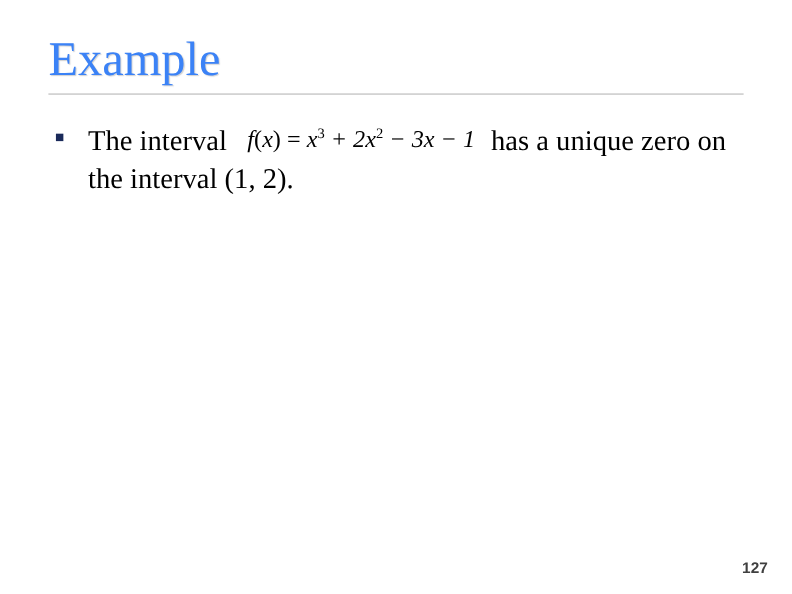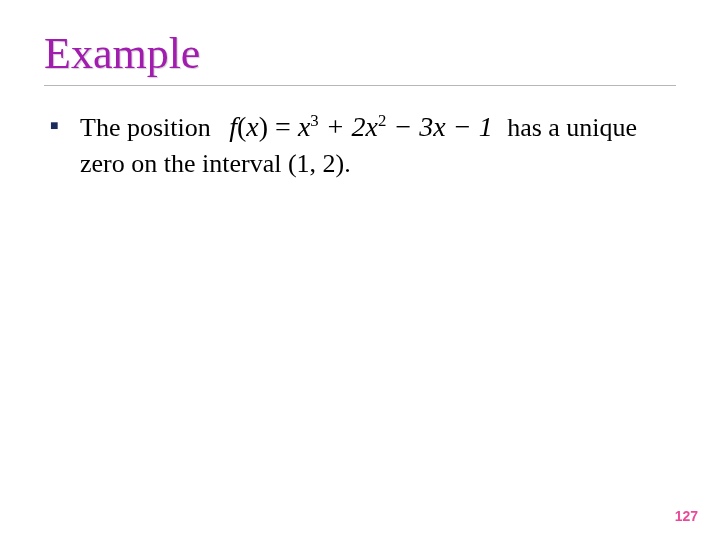--- a/index.html
+++ b/index.html
@@ -14,21 +14,21 @@
   }
   .slide {
     position: relative;
     width: 720px;
     height: 540px;
     box-sizing: border-box;
     padding: 28px 44px 20px 44px;
   }
   .title {
     font-size: 44px;
-    color: #a21caf;
+    color: #3b82f6;
     font-weight: 400;
     margin: 0 0 6px 0;
     text-shadow: 1px 1px 1px rgba(120,120,120,0.35);
   }
   .rule {
     border: 0;
     border-top: 1px solid #b7b7b7;
     margin: 0 0 24px 0;
   }
   ul.bullets {
@@ -53,47 +53,47 @@
   }
   .block1 { margin-top: 6px; }
   .block2 { margin-top: 34px; }
   .first-item { min-height: 76px; }
   .fn-wrap {
     display: inline-block;
     vertical-align: middle;
     margin: -6px 8px 0 12px;
     font-family: "Times New Roman", Times, serif;
     font-style: italic;
-    font-size: 28px;
+    font-size: 22px;
     white-space: nowrap;
   }
   .fn-wrap sup { font-size: 0.6em; font-style: normal; vertical-align: super; }
   .fn-rm { font-style: normal; }
   .has-txt { display:inline; }
   .page-num {
     position: absolute;
     right: 22px;
     bottom: 16px;
     font-family: Arial, Helvetica, sans-serif;
     font-size: 14px;
     font-weight: 700;
-    color: #ec4899;
+    color: #404040;
   }
 </style>
 </head>
 <body>
 
 <div class="slide">
 
   <h1 class="title">Example</h1>
   <hr class="rule">
 
   <ul class="bullets block1">
     <li class="first-item">
-      <span>The position</span>
+      <span>The interval</span>
       <span class="fn-wrap">
         <span class="has-txt">f</span><span class="fn-rm">(</span><span class="has-txt">x</span><span class="fn-rm">)</span>
         <span class="fn-rm"> = </span>
         <span>x<sup>3</sup> + 2x<sup>2</sup> − 3x − 1</span>
       </span>
       <span>has a unique zero on the interval (1, 2).</span>
     </li>
   </ul>
 
 

